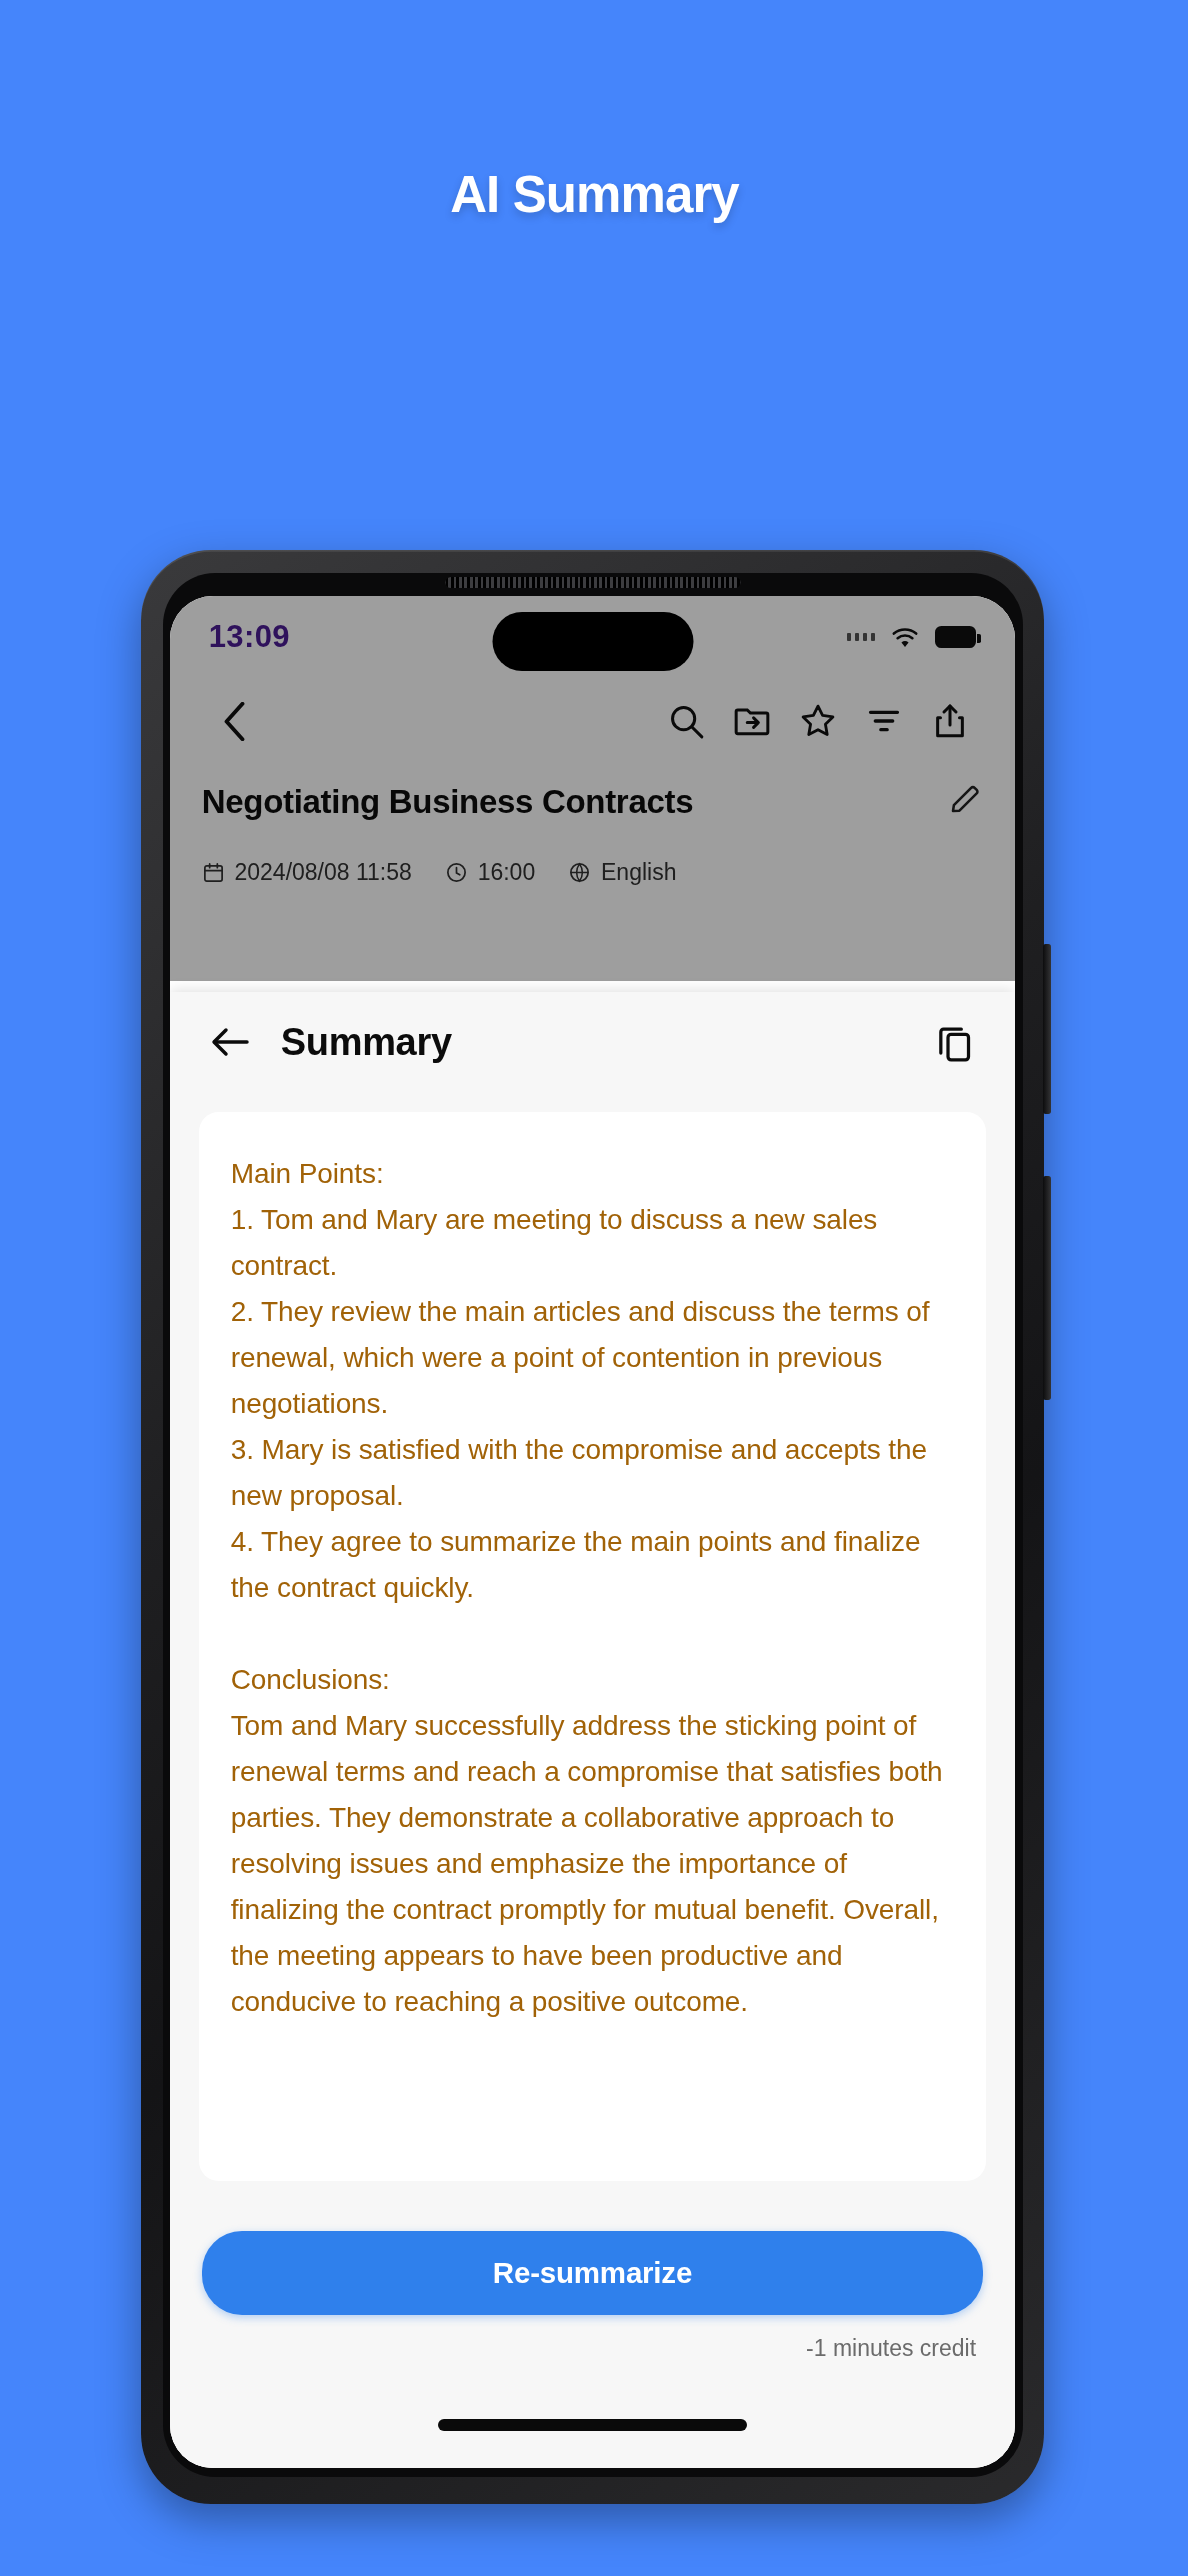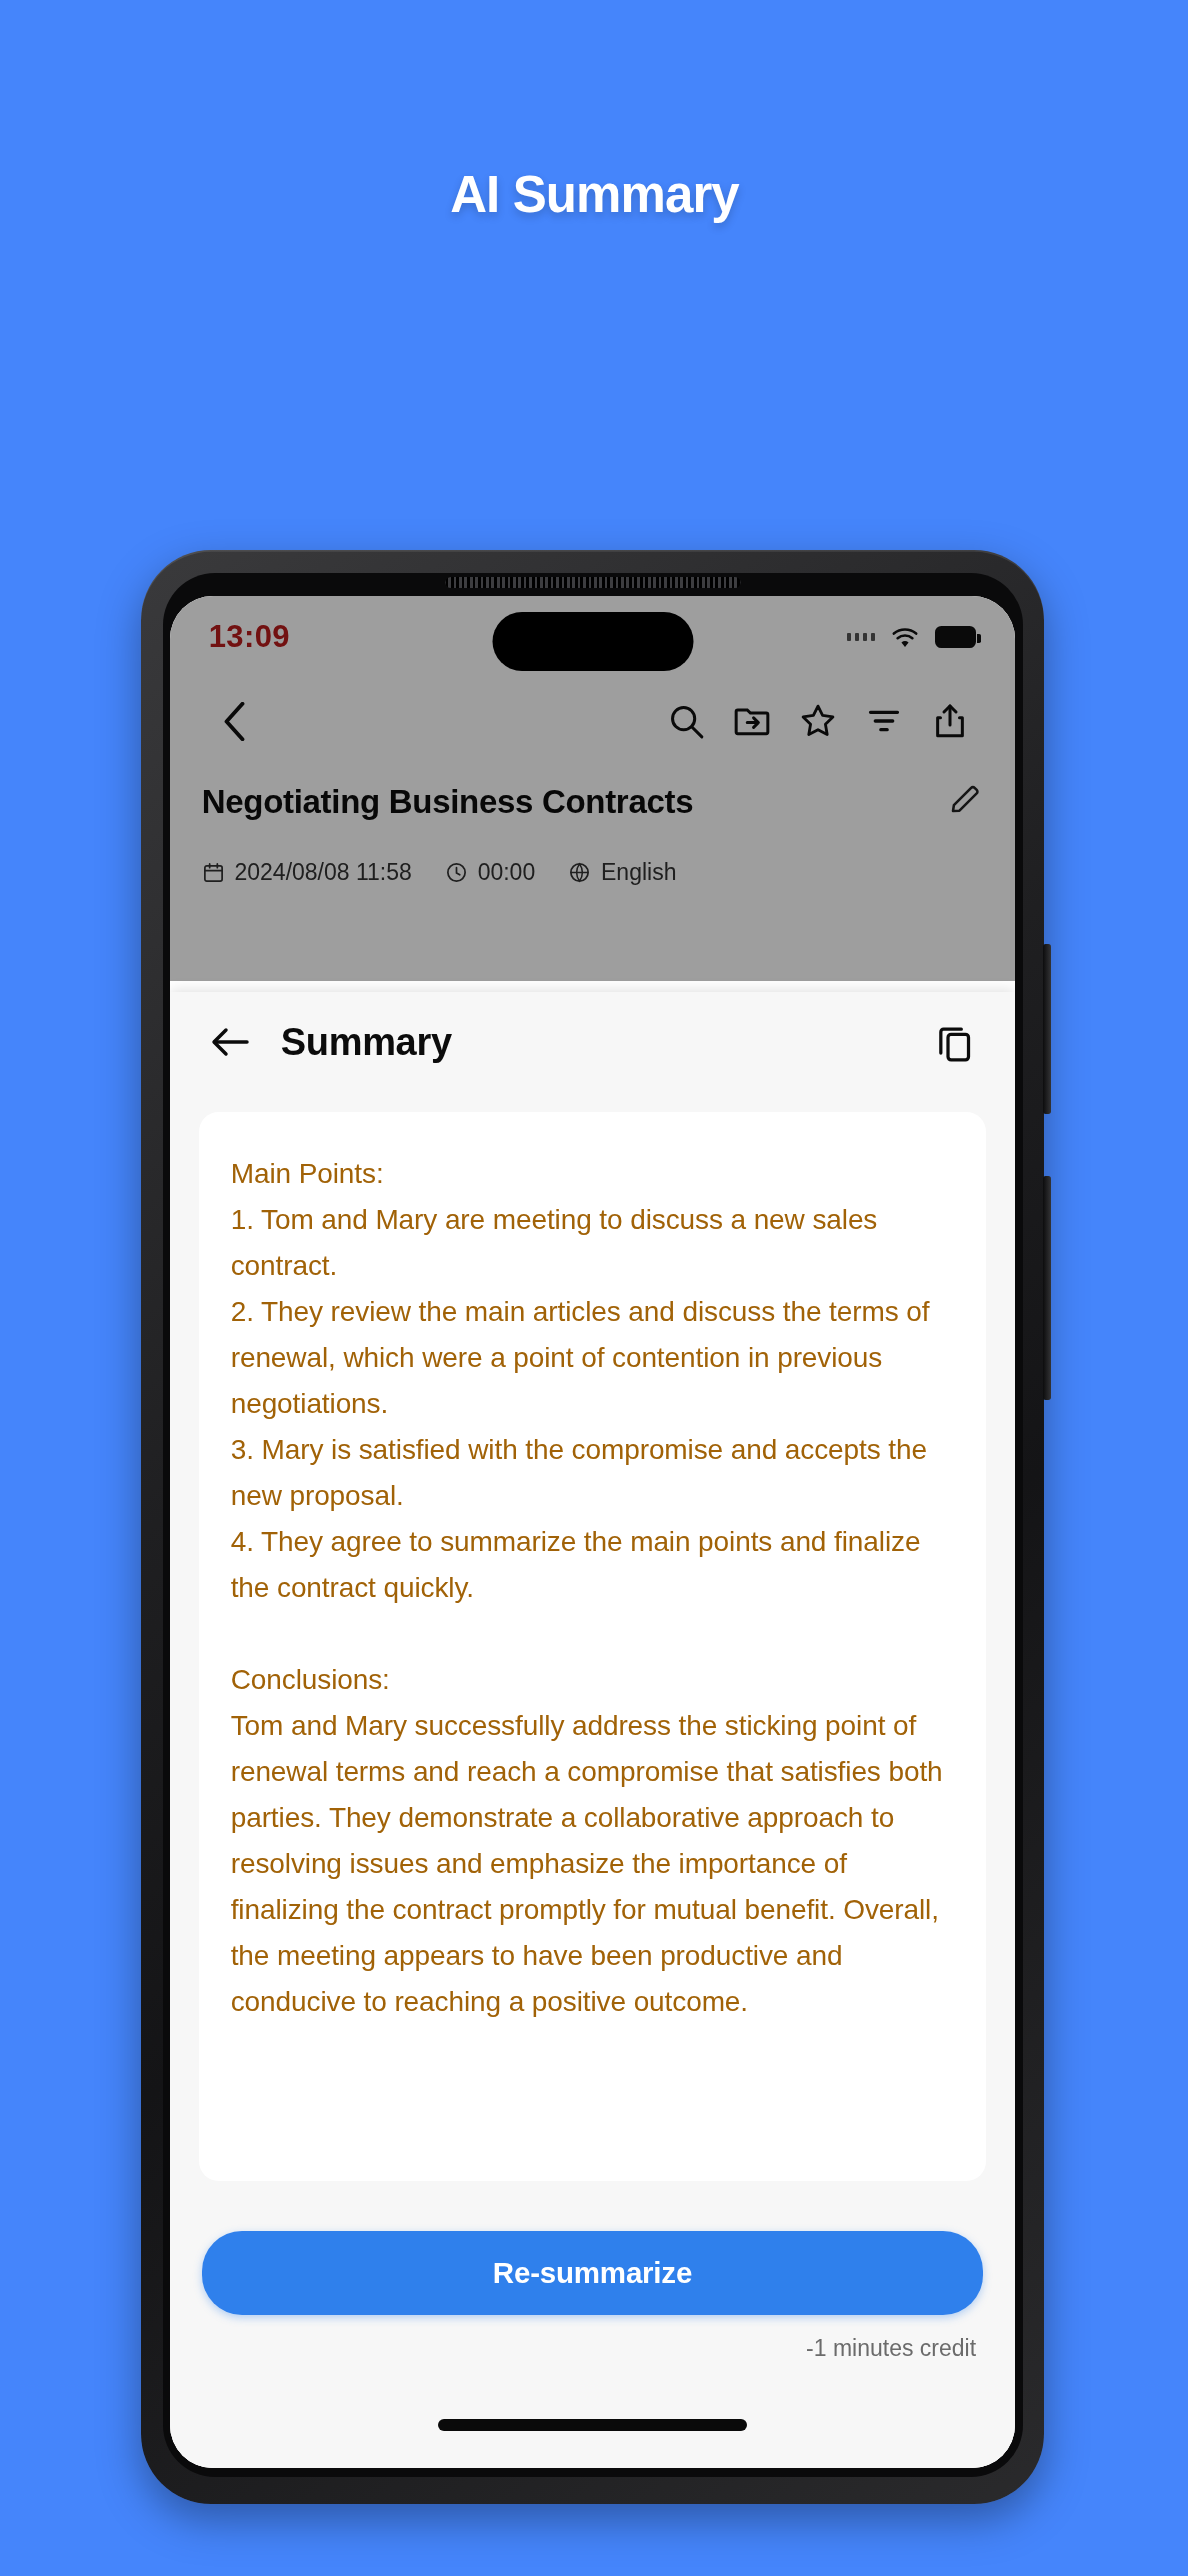--- a/index.html
+++ b/index.html
@@ -88,21 +88,21 @@
   }
 
   
   .statusbar{
     position:relative;
     height:82px;
     display:flex; align-items:center;
     padding:0 39px;
   }
   .sb-time{
-    font-size:31px; font-weight:bold; color:#b91c1c;
+    font-size:31px; font-weight:bold; color:#4c1d95;
     letter-spacing:0.4px;
   }
   .island{
     position:absolute;
     left:50%; transform:translateX(-50%);
     top:16px;
     width:201px; height:59px;
     background:#000;
     border-radius:30px;
   }
@@ -340,21 +340,21 @@
                 <rect x="3" y="5" width="18" height="16" rx="2" stroke="#333" stroke-width="1.8" fill="none"></rect>
                 <path d="M8 3v4M16 3v4M3 10h18" stroke="#333" stroke-width="1.8" stroke-linecap="round"></path>
               </svg>
             <span>2024/08/08 11:58</span>
           </span>
           <span class="meta-item">
             <svg width="23" height="23" viewBox="0 0 24 24">
                 <circle cx="12" cy="12" r="9" stroke="#333" stroke-width="1.8" fill="none"></circle>
                 <path d="M12 7v5.4l3.4 2" stroke="#333" stroke-width="1.8" fill="none" stroke-linecap="round"></path>
               </svg>
-            <span>00:00</span>
+            <span>16:00</span>
           </span>
           <span class="meta-item">
             <svg width="23" height="23" viewBox="0 0 24 24">
                 <circle cx="12" cy="12" r="9" stroke="#333" stroke-width="1.8" fill="none"></circle>
                 <path d="M3 12h18M12 3a15 15 0 010 18A15 15 0 0112 3z" stroke="#333" stroke-width="1.6" fill="none"></path>
               </svg>
             <span>English</span>
           </span>
         </div>
 

